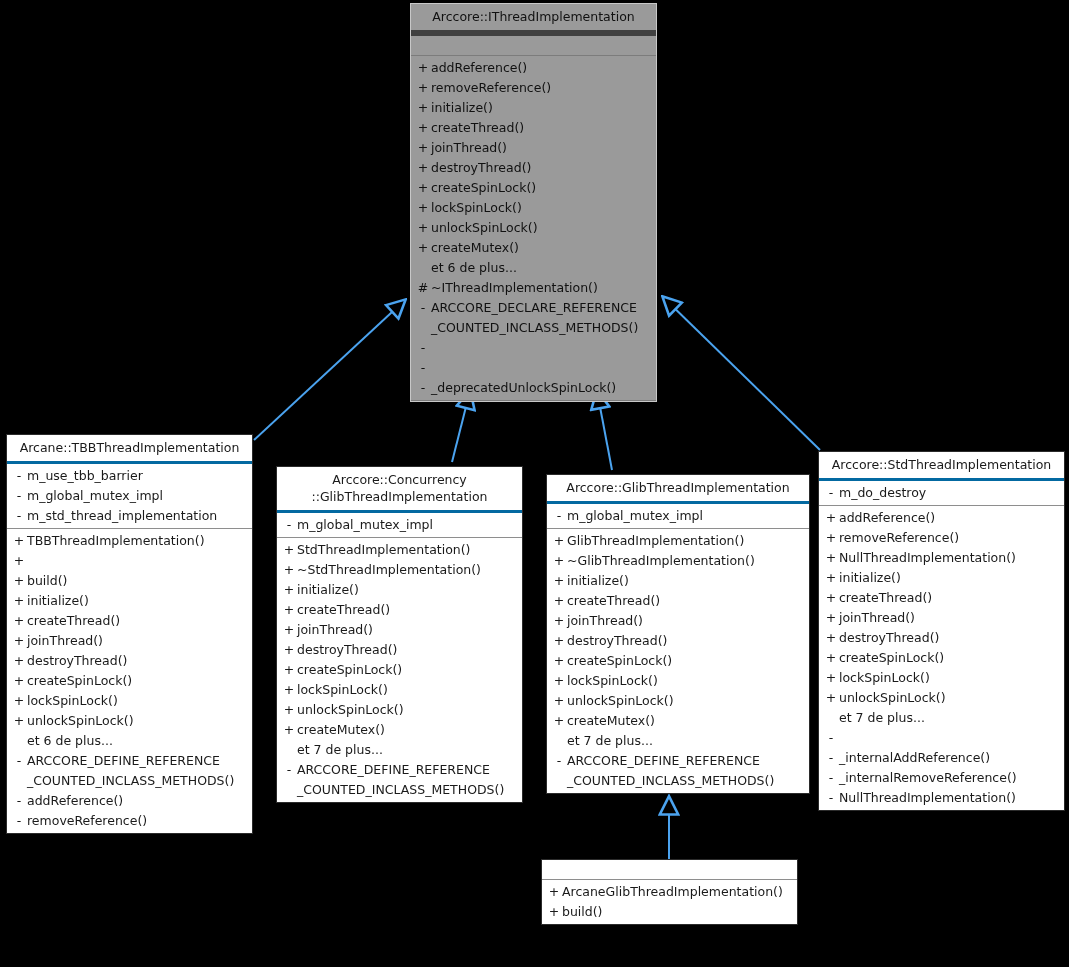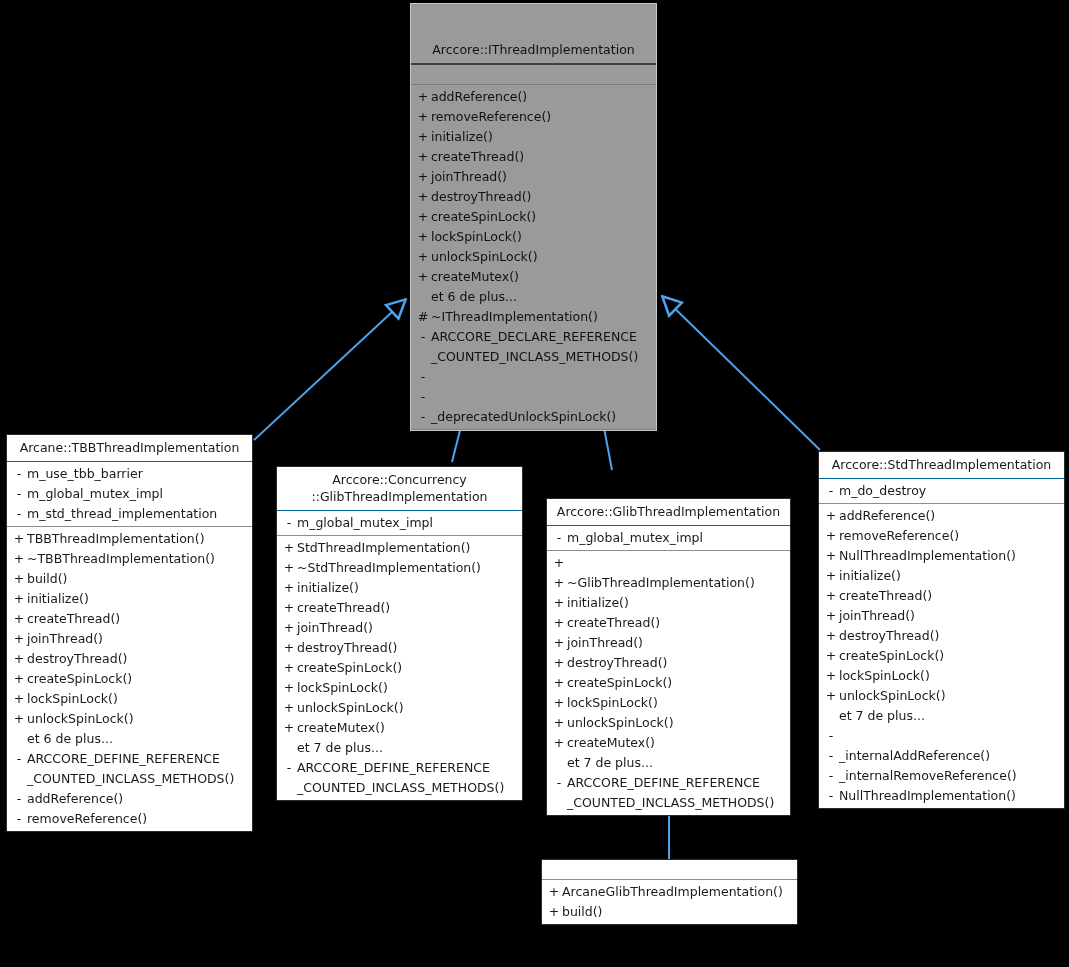--- a/index.html
+++ b/index.html
@@ -38,28 +38,27 @@
     color: #1a1a1a;
   }
   .uml-class.base {
     background: #9a9a9a;
     border: 1px solid #c8c8c8;
     color: #111111;
   }
   .cls-title {
     text-align: center;
     padding: 4px 6px 5px 6px;
-    border-bottom: 1px solid #0369a1;
+    border-bottom: 3px solid #0369a1;
     font-size: 12.5px;
     line-height: 17px;
     white-space: pre-line;
   }
   .uml-class.base .cls-title {
-    border-bottom: 2px solid #404040;
-    margin-top: 33px;
+    border-bottom: 6px solid #404040;
   }
   .cls-compartment {
     border-bottom: 1px solid #8e8e8e;
     padding: 2px 0 2px 0;
   }
   .uml-class.base .cls-compartment {
     border-bottom: 1px solid #7c7c7c;
   }
   .cls-compartment.last {
     border-bottom: none;
@@ -134,21 +133,21 @@
 
   <div class="uml-class" style="left:6px; top:434px; width:247px;">
     <div class="cls-title">Arcane::TBBThreadImplementation</div>
     <div class="cls-compartment">
         <div class="member"><span class="vis">-</span><span class="mname">m_use_tbb_barrier</span></div>
         <div class="member"><span class="vis">-</span><span class="mname">m_global_mutex_impl</span></div>
         <div class="member"><span class="vis">-</span><span class="mname">m_std_thread_implementation</span></div>
       </div>
     <div class="cls-compartment last">
         <div class="member"><span class="vis">+</span><span class="mname">TBBThreadImplementation()</span></div>
-        <div class="member"><span class="vis">+</span><span class="mname">~TBBThreadImplementation()</span></div>
+        <div class="member"><span class="vis">+</span></div>
         <div class="member"><span class="vis">+</span><span class="mname">build()</span></div>
         <div class="member"><span class="vis">+</span><span class="mname">initialize()</span></div>
         <div class="member"><span class="vis">+</span><span class="mname">createThread()</span></div>
         <div class="member"><span class="vis">+</span><span class="mname">joinThread()</span></div>
         <div class="member"><span class="vis">+</span><span class="mname">destroyThread()</span></div>
         <div class="member"><span class="vis">+</span><span class="mname">createSpinLock()</span></div>
         <div class="member"><span class="vis">+</span><span class="mname">lockSpinLock()</span></div>
         <div class="member"><span class="vis">+</span><span class="mname">unlockSpinLock()</span></div>
         <div class="member"><span class="vis"></span><span class="mname">et 6 de plus...</span></div>
         <div class="member"><span class="vis">-</span><span class="mname">ARCCORE_DEFINE_REFERENCE
@@ -174,27 +173,27 @@
         <div class="member"><span class="vis">+</span><span class="mname">createSpinLock()</span></div>
         <div class="member"><span class="vis">+</span><span class="mname">lockSpinLock()</span></div>
         <div class="member"><span class="vis">+</span><span class="mname">unlockSpinLock()</span></div>
         <div class="member"><span class="vis">+</span><span class="mname">createMutex()</span></div>
         <div class="member"><span class="vis"></span><span class="mname">et 7 de plus...</span></div>
         <div class="member"><span class="vis">-</span><span class="mname">ARCCORE_DEFINE_REFERENCE
 _COUNTED_INCLASS_METHODS()</span></div>
       </div>
   </div>
 
-  <div class="uml-class" style="left:546px; top:498px; width:245px;">
+  <div class="uml-class" style="left:546px; top:474px; width:264px;">
     <div class="cls-title">Arccore::GlibThreadImplementation</div>
     <div class="cls-compartment">
         <div class="member"><span class="vis">-</span><span class="mname">m_global_mutex_impl</span></div>
       </div>
     <div class="cls-compartment last">
-        <div class="member"><span class="vis">+</span></div>
+        <div class="member"><span class="vis">+</span><span class="mname">GlibThreadImplementation()</span></div>
         <div class="member"><span class="vis">+</span><span class="mname">~GlibThreadImplementation()</span></div>
         <div class="member"><span class="vis">+</span><span class="mname">initialize()</span></div>
         <div class="member"><span class="vis">+</span><span class="mname">createThread()</span></div>
         <div class="member"><span class="vis">+</span><span class="mname">joinThread()</span></div>
         <div class="member"><span class="vis">+</span><span class="mname">destroyThread()</span></div>
         <div class="member"><span class="vis">+</span><span class="mname">createSpinLock()</span></div>
         <div class="member"><span class="vis">+</span><span class="mname">lockSpinLock()</span></div>
         <div class="member"><span class="vis">+</span><span class="mname">unlockSpinLock()</span></div>
         <div class="member"><span class="vis">+</span><span class="mname">createMutex()</span></div>
         <div class="member"><span class="vis"></span><span class="mname">et 7 de plus...</span></div>

